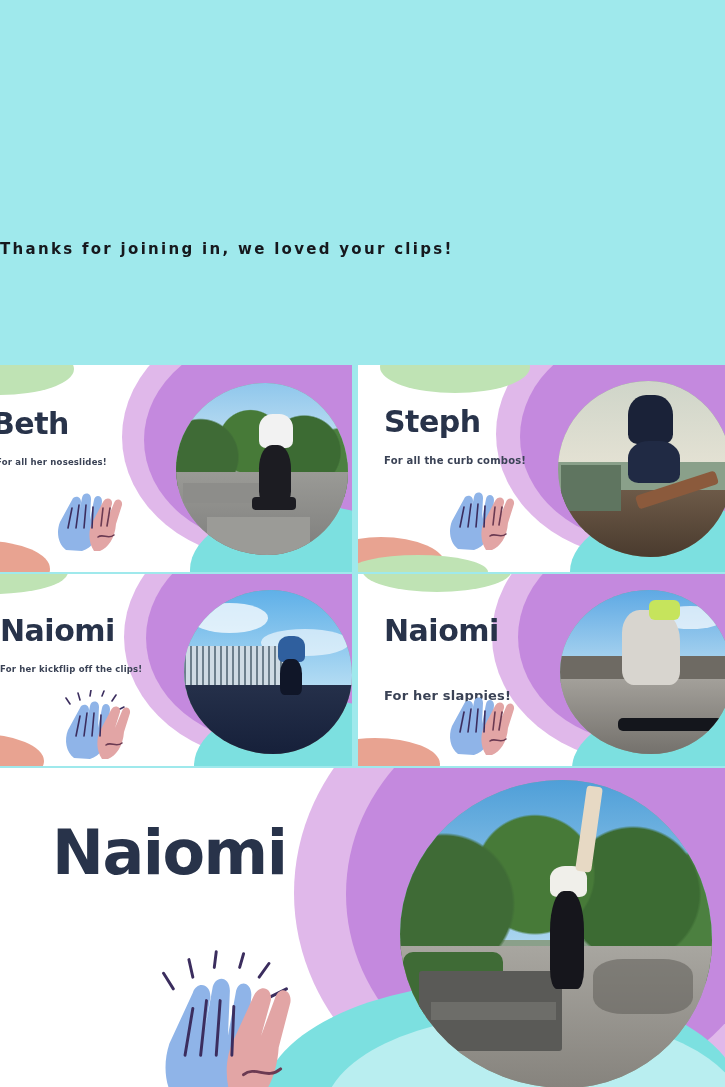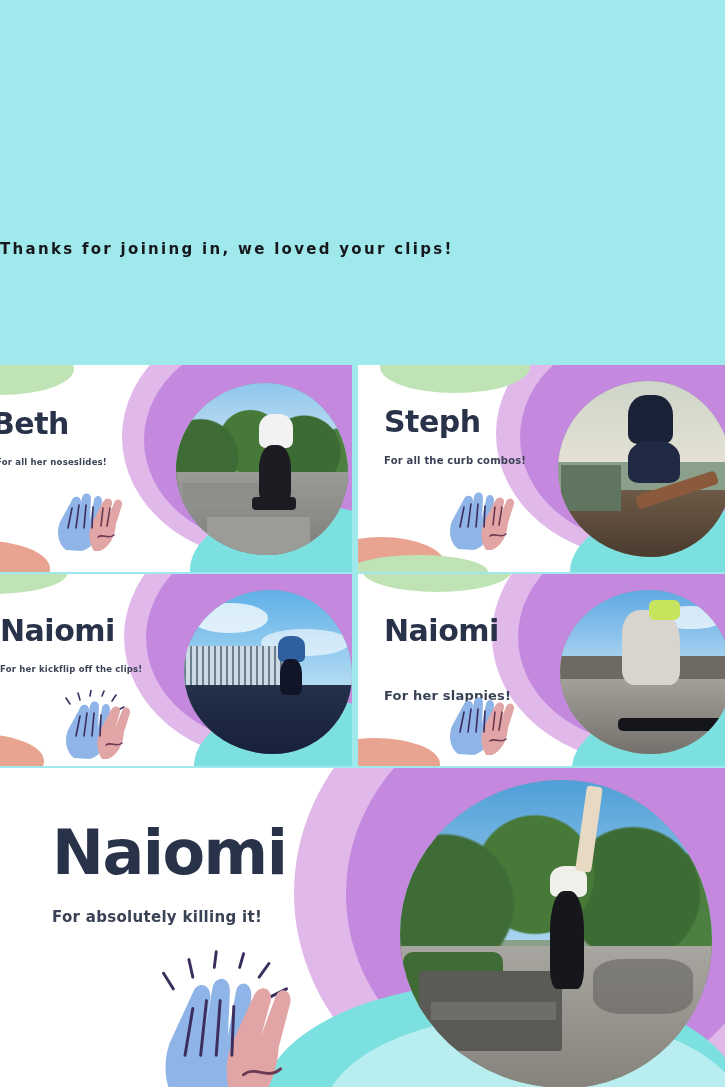--- a/index.html
+++ b/index.html
@@ -257,21 +257,20 @@
         <div class="slab" style="left:1%;top:56%;width:32%;height:20%;background:#3f6b36;border-radius:10px;"></div>
         <div class="slab" style="left:6%;top:62%;width:46%;height:26%;background:#5a5a57;border-radius:3px;"></div>
         <div class="slab" style="left:10%;top:72%;width:40%;height:6%;background:#6d6d69;"></div>
         <div class="figure top" style="left:48%;top:28%;width:12%;height:10%;background:#f0efea;"></div>
         <div class="figure" style="left:48%;top:36%;width:11%;height:32%;background:#16161c;"></div>
         <div class="figure" style="left:58%;top:2%;width:5%;height:28%;background:#e7d9c4;border-radius:4px;transform:rotate(8deg);"></div>
         <div class="slab" style="left:62%;top:58%;width:32%;height:18%;background:#5e5c58;opacity:.55;border-radius:30%;"></div>
       </div>
 
       <div class="card-name">Naiomi</div>
-      <div class="card-desc">For absolutely killing it!</div>
 
       <div class="highfive" style="left:152px;top:170px;width:160px;height:172px;">
         <svg viewBox="0 0 82 88">
           <path d="M14 26 L9 18 M24 20 L22 11 M35 15 L36 7 M48 15 L50 8 M58 20 L63 13 M64 30 L72 26" stroke="#3b2d5e" stroke-width="1.5" stroke-linecap="round" fill="none"></path>
           <path d="M18 86 C10 80 8 66 12 54 L24 28 C26 22 33 23 33 30 L30 48 L34 26 C35 19 43 19 43 27 L42 50 L46 28 C47 21 54 22 54 29 L52 56 C52 72 44 84 34 87 Z" fill="#8fb4e8"></path>
           <path d="M46 87 C40 76 40 62 45 52 L55 30 C58 23 65 25 64 32 L59 50 L66 31 C68 24 75 26 74 33 L68 56 C67 72 60 84 52 87 Z" fill="#e2a5a5"></path>
           <path d="M24 36 L20 60" stroke="#3b2d5e" stroke-width="1.5" fill="none" stroke-linecap="round"></path>
           <path d="M31 32 L28 60" stroke="#3b2d5e" stroke-width="1.5" fill="none" stroke-linecap="round"></path>
           <path d="M38 32 L36 60" stroke="#3b2d5e" stroke-width="1.5" fill="none" stroke-linecap="round"></path>
           <path d="M45 35 L44 60" stroke="#3b2d5e" stroke-width="1.5" fill="none" stroke-linecap="round"></path>

